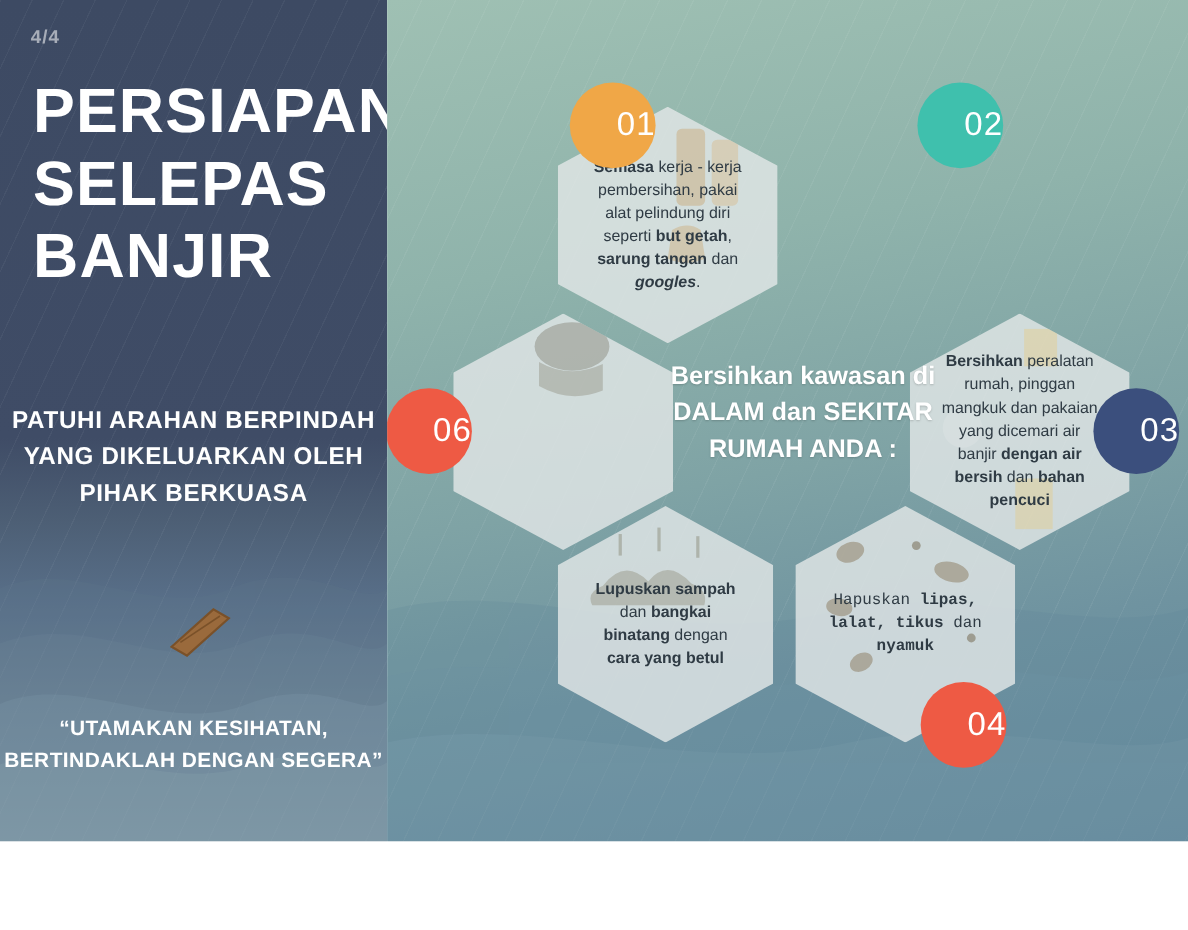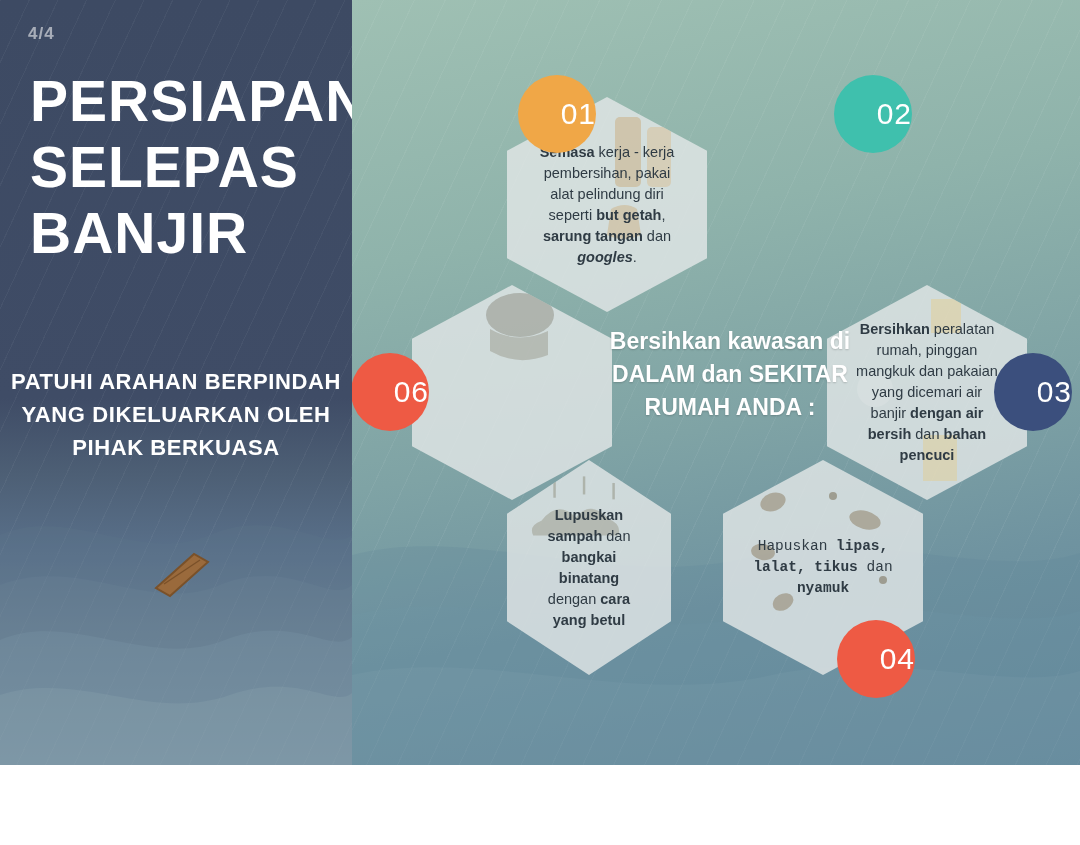--- a/index.html
+++ b/index.html
@@ -117,20 +117,21 @@
       <div>BANJIR</div>
     </div>
 
     <div class="subtitle">PATUHI ARAHAN BERPINDAH YANG DIKELUARKAN OLEH PIHAK BERKUASA</div>
 
     <svg class="plank" width="70" height="52" viewBox="0 0 70 52">
       <polygon points="8,40 46,6 60,14 22,48" fill="#9a6a3c" stroke="#7a5129" stroke-width="2"></polygon>
       <line x1="16" y1="36" x2="52" y2="12" stroke="#7a5129" stroke-width="1.4"></line>
     </svg>
 
+    <div class="quote">“UTAMAKAN KESIHATAN, BERTINDAKLAH DENGAN SEGERA”</div>
   </div>
 
   <div class="right">
     <div class="rain"></div>
 
     <svg class="rwaves" viewBox="0 0 728 270" preserveAspectRatio="none">
       <path d="M0,60 C120,28 260,96 400,62 C520,32 640,86 728,58 L728,270 L0,270 Z" fill="#5f8699" opacity=".45"></path>
       <path d="M0,120 C130,90 270,152 410,120 C530,92 650,142 728,116 L728,270 L0,270 Z" fill="#6a8fa2" opacity=".5"></path>
       <path d="M0,180 C130,152 280,212 420,180 C540,154 660,198 728,176 L728,270 L0,270 Z" fill="#7a9cac" opacity=".5"></path>
     </svg>
@@ -177,21 +178,21 @@
         <circle cx="160" cy="120" r="4" fill="#6f6248"></circle>
       </svg>
       <div class="txt">
         Hapuskan <b>lipas, lalat, tikus</b> dan <b>nyamuk</b>
       </div>
     </div>
     <div class="badge" style="left:485px;top:620px;width:78px;height:78px;background:#ee5a44;">
       <span>04</span>
     </div>
 
-    <div class="hex" style="left:155px;top:460px;width:164px;height:215px;">
+    <div class="hex" style="left:155px;top:460px;width:196px;height:215px;">
       <svg class="hexart" viewBox="0 0 200 215">
         <path d="M42,74 q20,-26 42,-4 q18,-22 40,2 q16,6 12,20 l-104,0 q-6,-12 10,-18 z" fill="#9a9a8a"></path>
         <line x1="58" y1="26" x2="58" y2="46" stroke="#8d8d7d" stroke-width="3"></line>
         <line x1="94" y1="20" x2="94" y2="42" stroke="#8d8d7d" stroke-width="3"></line>
         <line x1="130" y1="28" x2="130" y2="48" stroke="#8d8d7d" stroke-width="3"></line>
       </svg>
       <div class="txt">
         <b>Lupuskan sampah</b> dan <b>bangkai binatang</b> dengan <b>cara yang betul</b>
       </div>
     </div>

